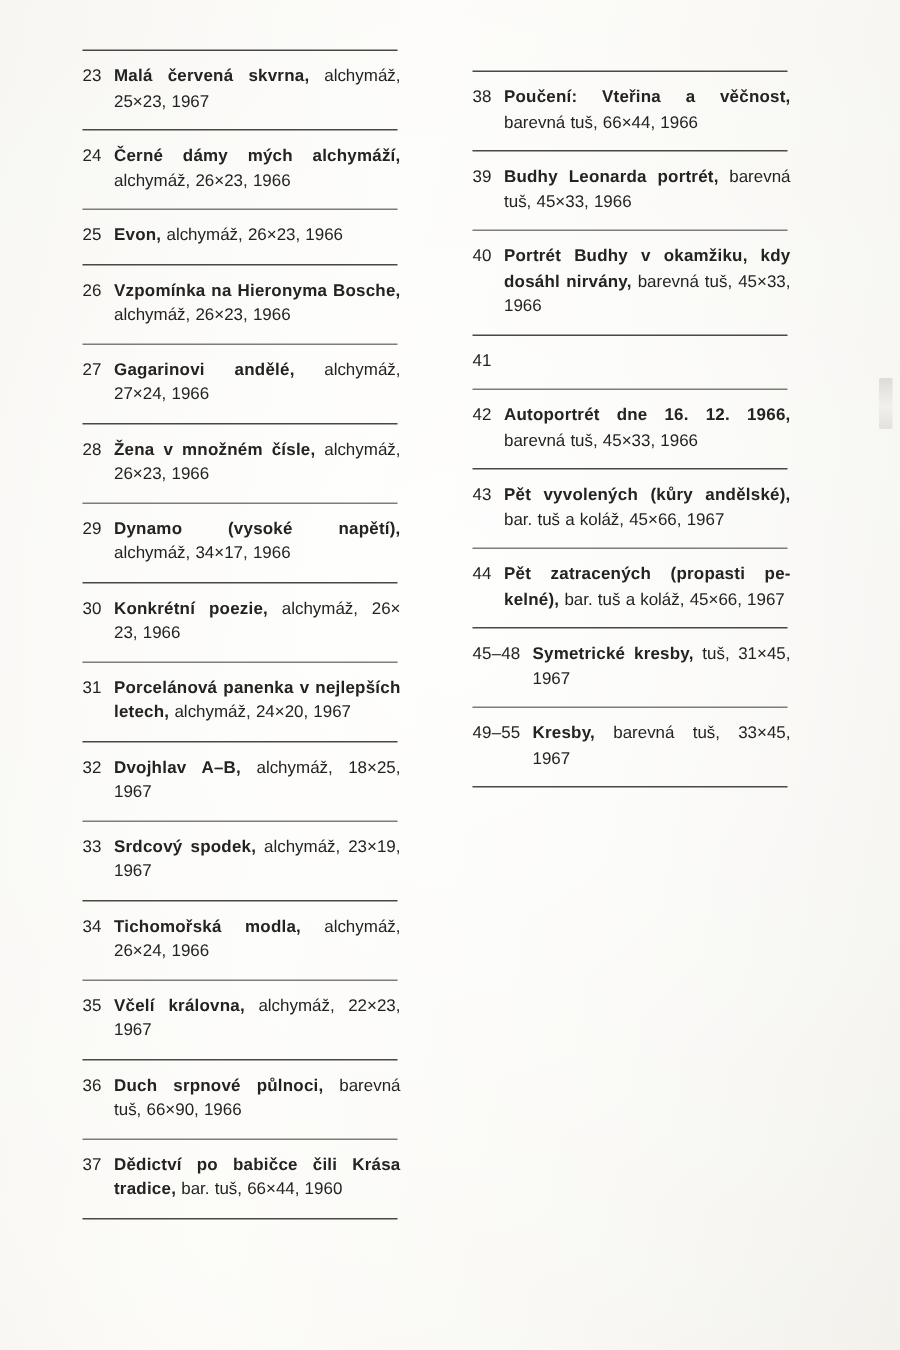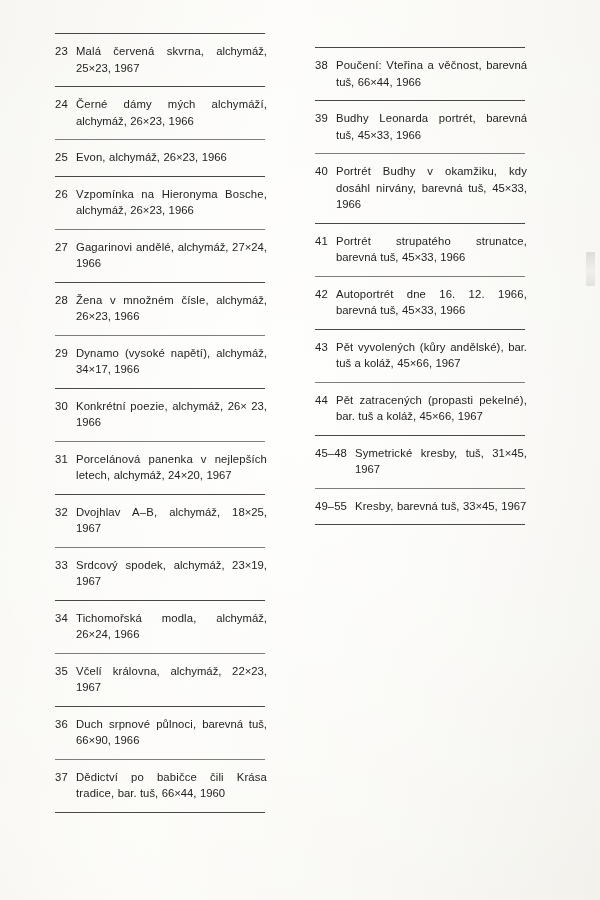--- a/index.html
+++ b/index.html
@@ -80,21 +80,21 @@
     flex: 1 1 auto;
     font-size: 11.3px;
     line-height: 16.5px;
     text-align: justify;
     text-justify: inter-word;
     hyphens: manual;
     word-spacing: 0.3px;
     color: #232323;
   }
   .entry-body .title {
-    font-weight: normal;
+    font-weight: bold;
     letter-spacing: 0.15px;
   }
   .entry-body .meta {
     font-weight: normal;
   }
   
   .entry-body { text-align-last: left; }
 </style>
 </head>
 <body>
@@ -194,21 +194,20 @@
           <div class="entry-body"><span class="title">Budhy Leonarda portrét,</span> <span class="meta">ba­revná tuš, 45×33, 1966</span></div>
         </div>
         <div class="rule soft"></div>
         <div class="entry">
           <div class="entry-num">40</div>
           <div class="entry-body"><span class="title">Portrét Budhy v okamžiku, kdy dosáhl nirvány,</span> <span class="meta">barevná tuš, 45×33, 1966</span></div>
         </div>
         <div class="rule"></div>
         <div class="entry">
           <div class="entry-num">41</div>
-          <div class="entry-body"><span class="title">Portrét strupatého strunatce,</span> <span class="meta">barevná tuš, 45×33, 1966</span></div>
         </div>
         <div class="rule soft"></div>
         <div class="entry">
           <div class="entry-num">42</div>
           <div class="entry-body"><span class="title">Autoportrét dne 16. 12. 1966,</span> <span class="meta">barevná tuš, 45×33, 1966</span></div>
         </div>
         <div class="rule"></div>
         <div class="entry">
           <div class="entry-num">43</div>
           <div class="entry-body"><span class="title">Pět vyvolených (kůry anděl­ské),</span> <span class="meta">bar. tuš a koláž, 45×66, 1967</span></div>

